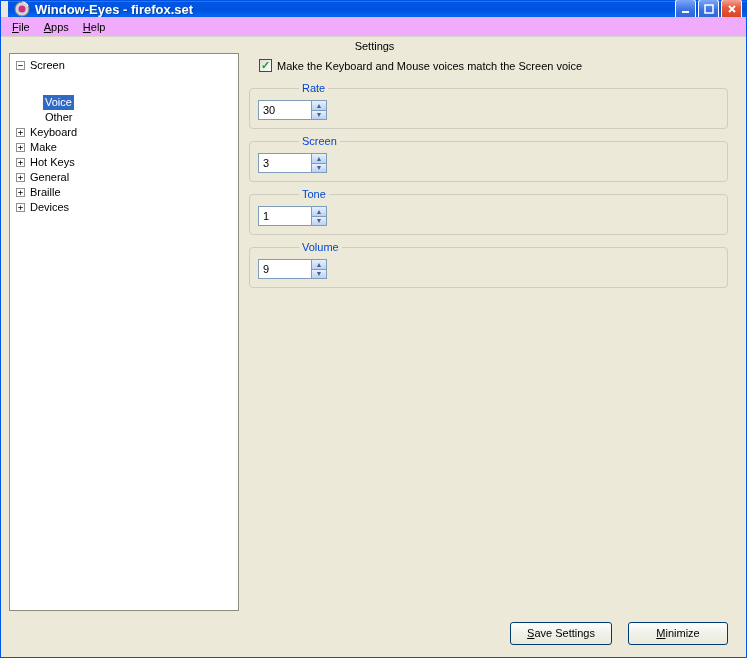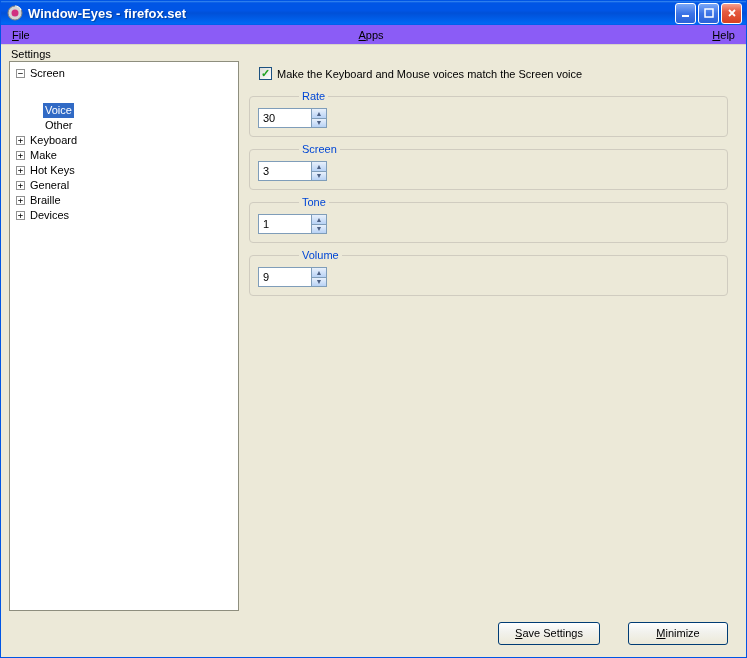--- a/index.html
+++ b/index.html
@@ -14,26 +14,27 @@
   }
   .window {
     width: 747px;
     height: 658px;
     border: 1px solid #0055e5;
     background: #ece9d8;
     display: flex;
     flex-direction: column;
   }
   .titlebar {
-    height: 24px;
+    height: 16px;
     background: linear-gradient(to bottom, #3c8cf0 0%, #0055e5 8%, #0055e5 40%, #0050d8 50%, #0068f5 95%, #005be5 100%);
     display: flex;
     align-items: center;
     padding: 0 4px 0 6px;
     color: #fff;
+    margin-left: 7px;
   }
   .app-icon {
     width: 16px;
     height: 16px;
     margin-right: 5px;
   }
   .title-text {
     font-weight: bold;
     font-size: 13px;
     flex: 1;
@@ -50,35 +51,35 @@
     justify-content: center;
   }
   .wc-min, .wc-max {
     background: linear-gradient(to bottom, #7ba7f7 0%, #3c74e6 50%, #2a62d8 100%);
   }
   .wc-close {
     background: linear-gradient(to bottom, #f5a090 0%, #e55b40 40%, #d84020 100%);
   }
   .menubar {
     height: 20px;
-    background: #8b5cf6;
+    background: #f0abfc;
     display: flex;
     align-items: center;
     padding: 0 4px;
     border-bottom: 1px solid #d8d4c8;
-    justify-content: space-between;
   }
   .menu-item {
     padding: 2px 7px;
     cursor: default;
   }
   .menu-item u { text-decoration: underline; }
   .panel-label {
     padding: 3px 8px 1px 10px;
     font-size: 11px;
+    text-align: center;
   }
   .content {
     flex: 1;
     display: flex;
     padding: 0 8px 6px 8px;
     gap: 10px;
     min-height: 0;
   }
   .tree-panel {
     width: 230px;
@@ -185,21 +186,21 @@
     align-items: center;
     justify-content: center;
   }
   .spin-btn + .spin-btn { border-top: 1px solid #7f9db9; }
   .spin-arrow { font-size: 7px; color: #4d6185; line-height:1; }
   .button-bar {
     height: 40px;
     display: flex;
     justify-content: flex-end;
     align-items: center;
-    gap: 28px;
+    gap: 16px;
     padding: 0 18px 8px 0;
   }
   .xp-button {
     min-width: 100px;
     height: 23px;
     border: 1px solid #003c74;
     border-radius: 3px;
     background: linear-gradient(to bottom, #fff 0%, #f2f2ee 40%, #ece9d8 100%);
     font-size: 11px;
     font-family: Tahoma, sans-serif;

